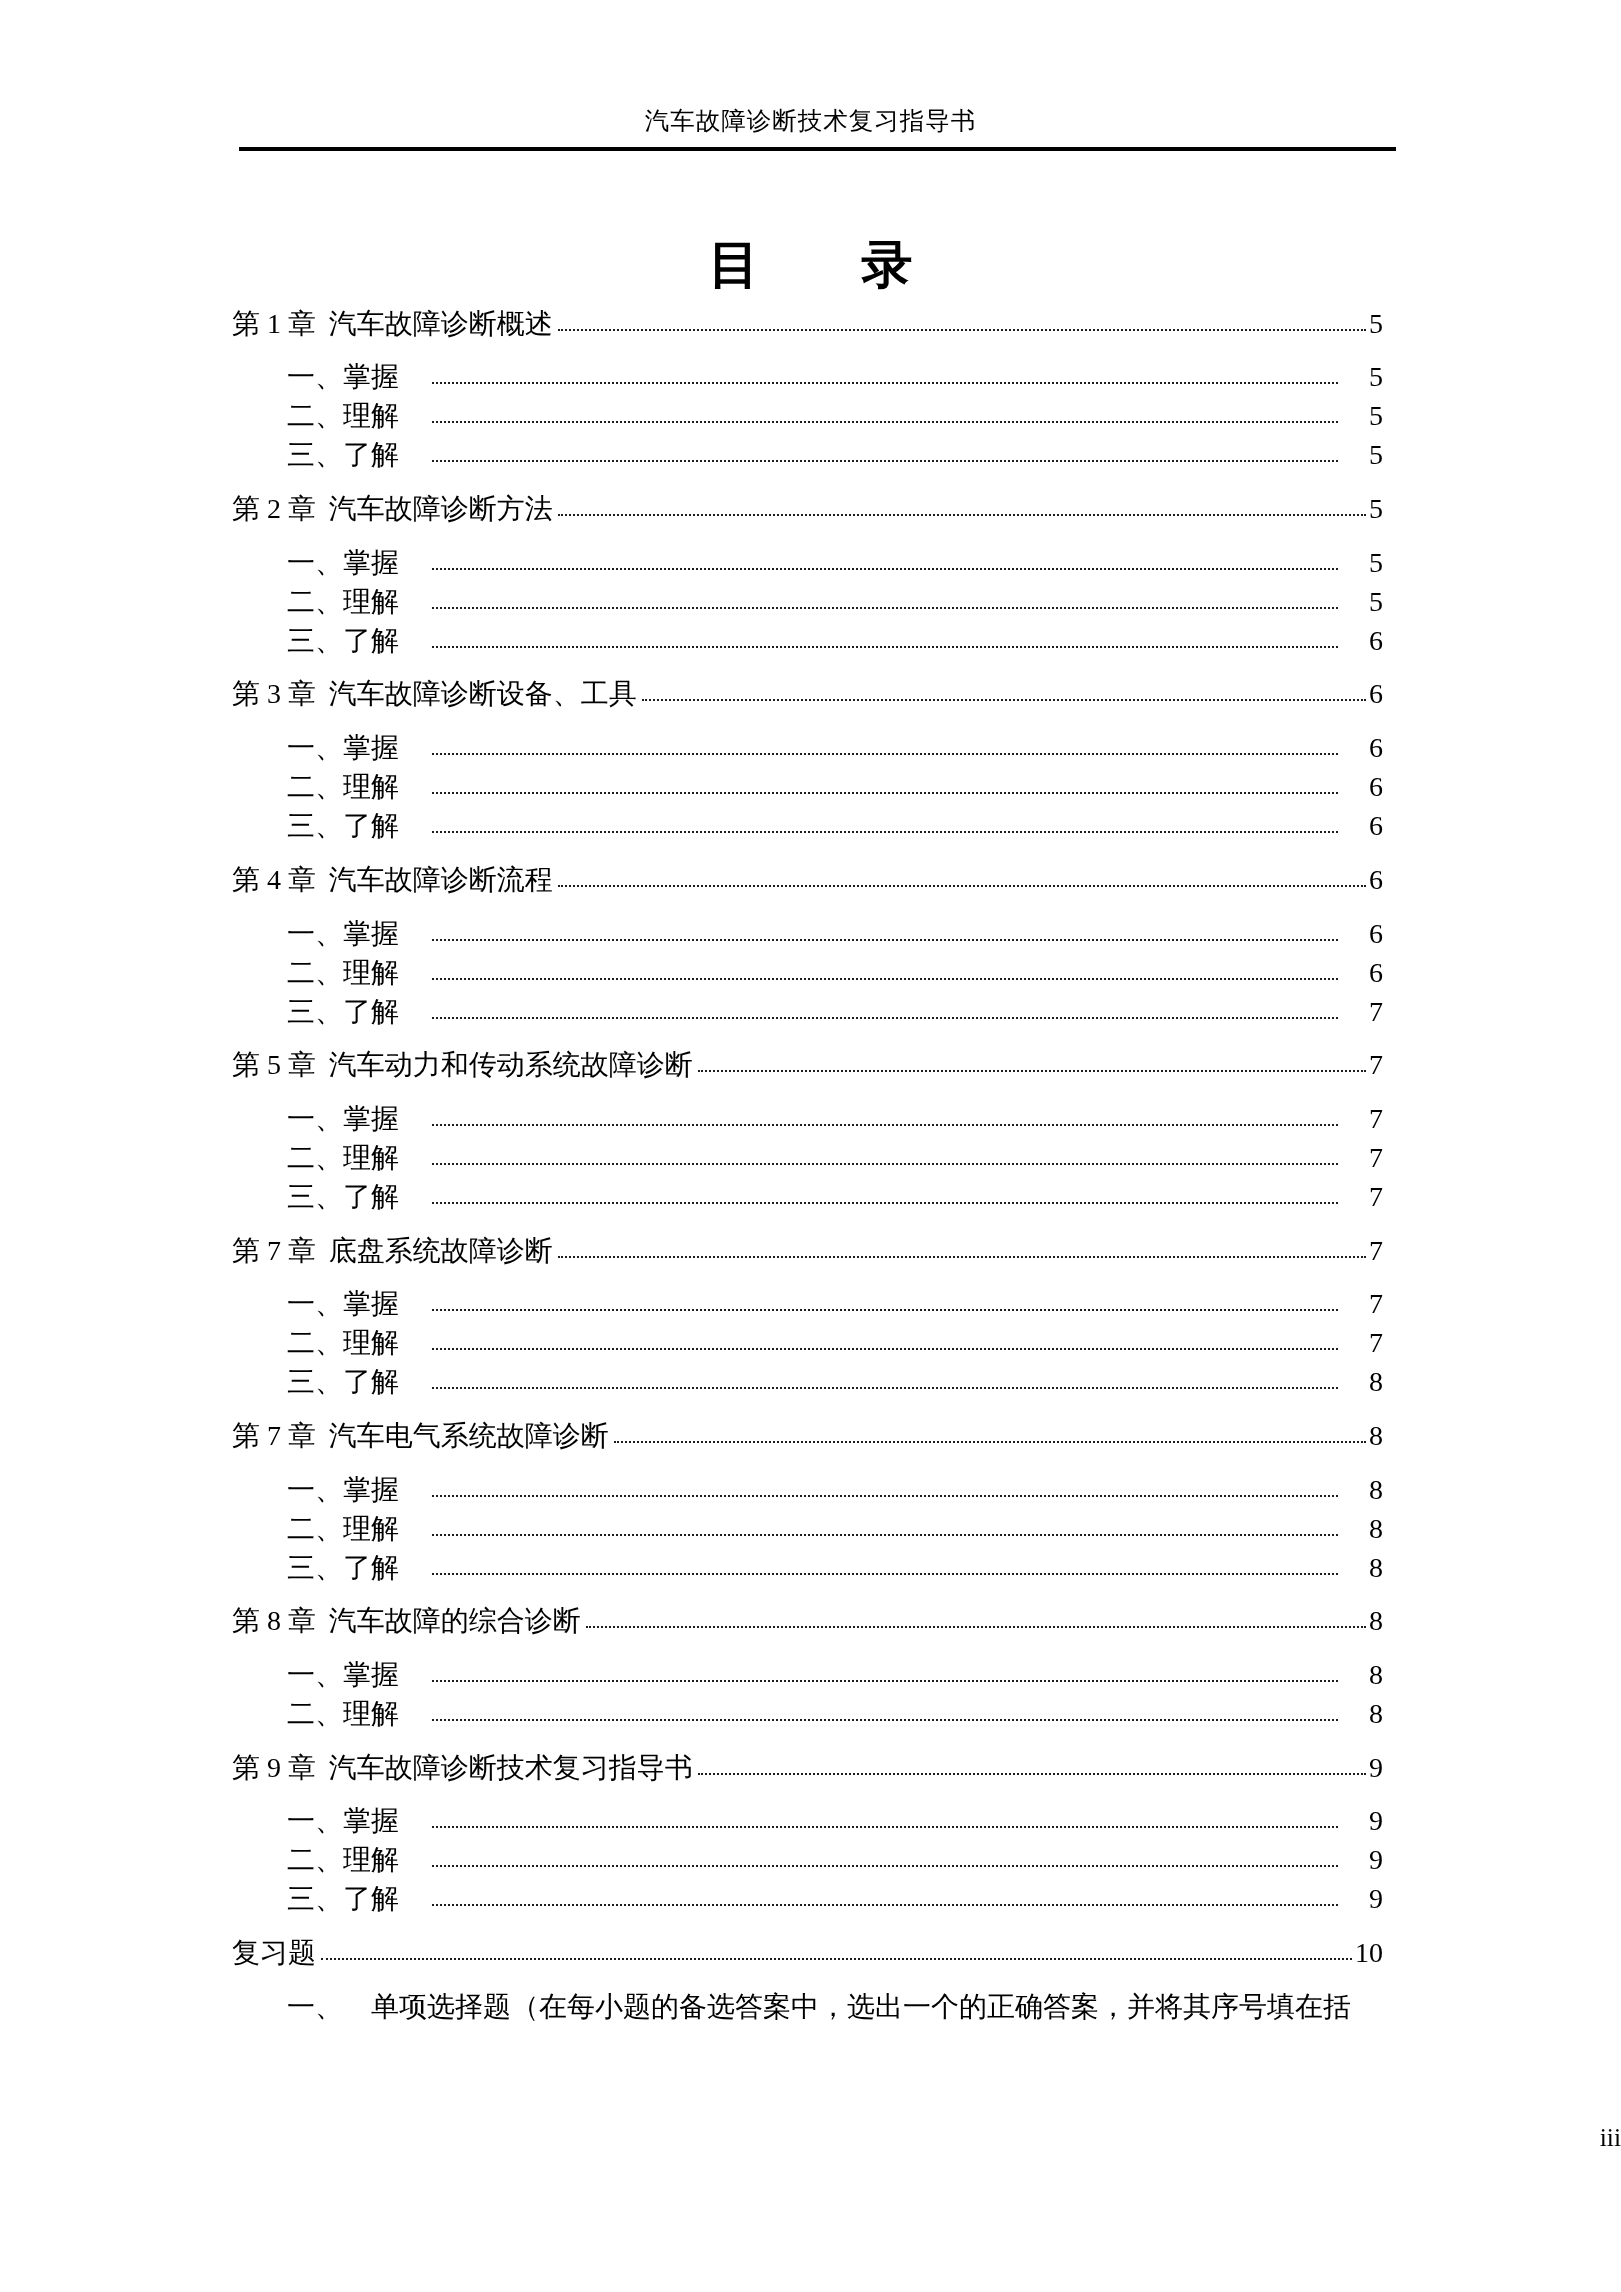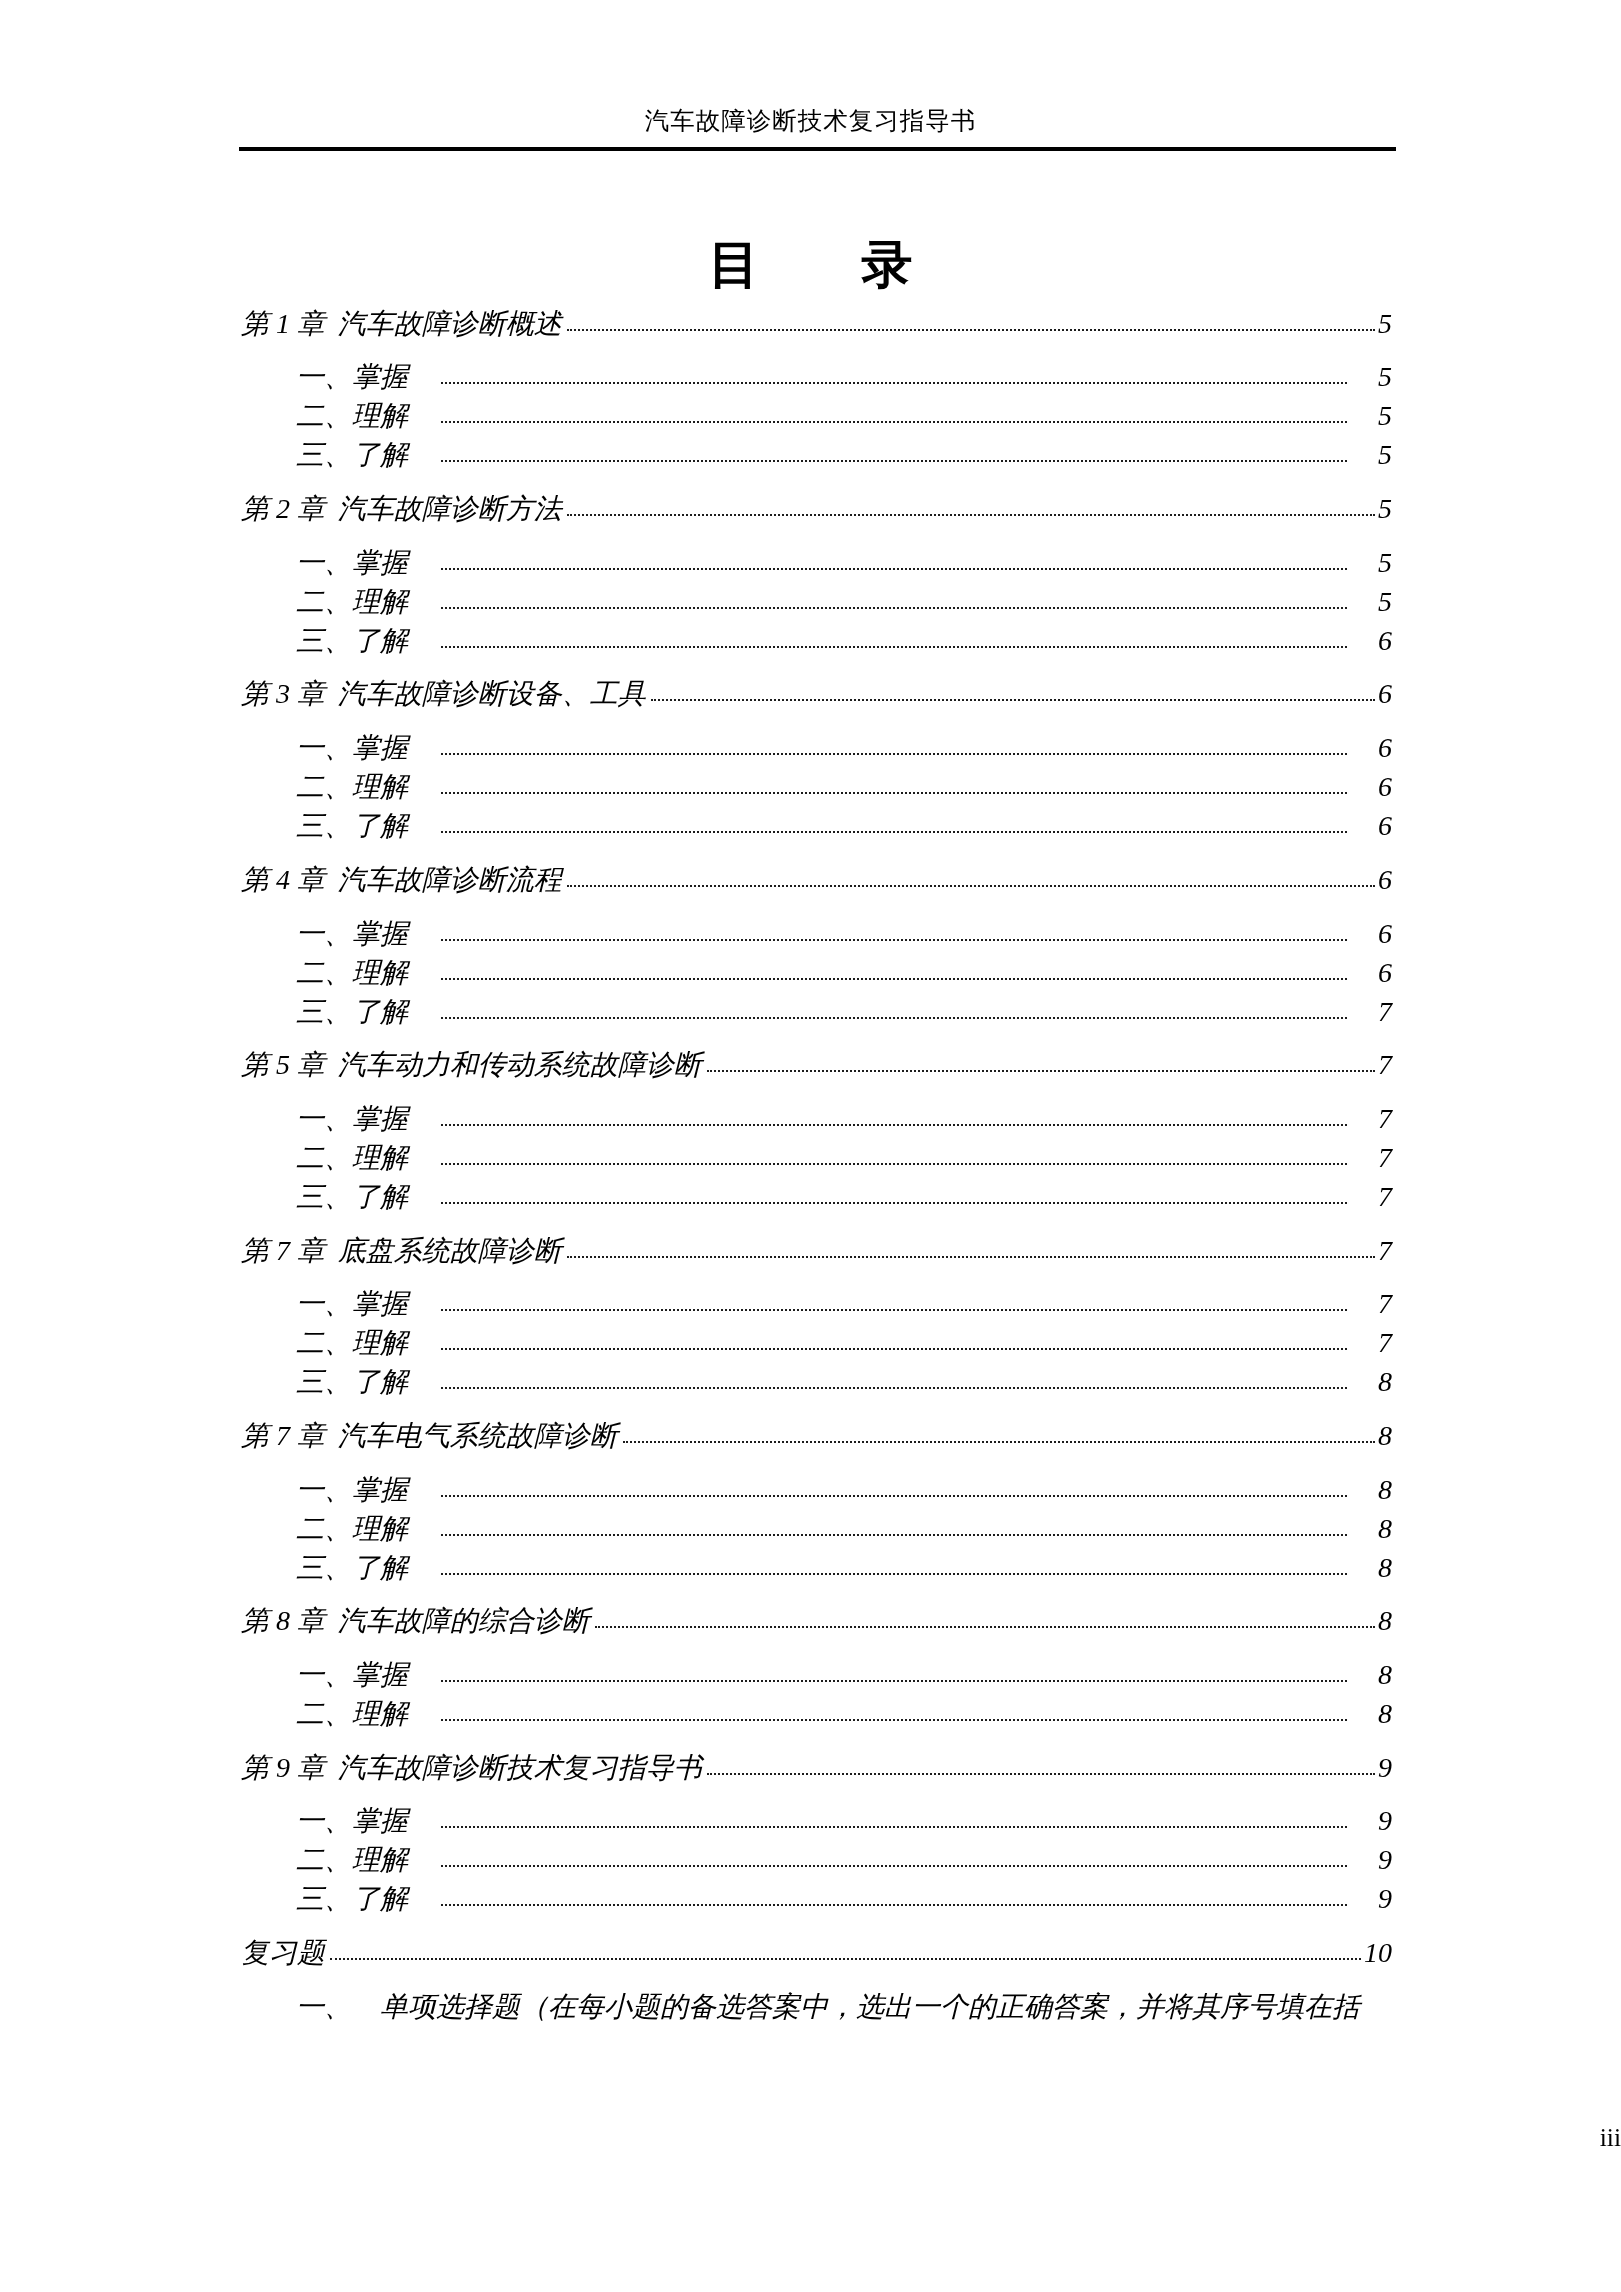--- a/index.html
+++ b/index.html
@@ -18,23 +18,22 @@
     position: absolute; top: 147px; left: 239px;
     width: 1157px; height: 3.9px; background: #000;
   }
   .doc-title {
     position: absolute; top: 194px; left: 0; width: 100%;
     text-align: center;
     font-family: Liberation Sans, sans-serif;
     font-weight: 700; font-size: 51px; line-height: 1.45;
   }
   .toc {
-    position: absolute; top: 289px; left: 241px; width: 1151px;
+    position: absolute; top: 289px; left: 232px; width: 1151px;
     display: flow-root;
-    font-style: italic;
   }
   .row {
     display: flex; align-items: baseline;
     font-size: 28px; line-height: 39px; white-space: nowrap;
   }
   .row.ch { margin: 14.7px 0; }
   .row.it { padding-left: 55px; gap: 28px; }
   .num { margin-right: 12.7px; }
   .leader {
     flex: 1 1 auto; min-width: 23.5px;

